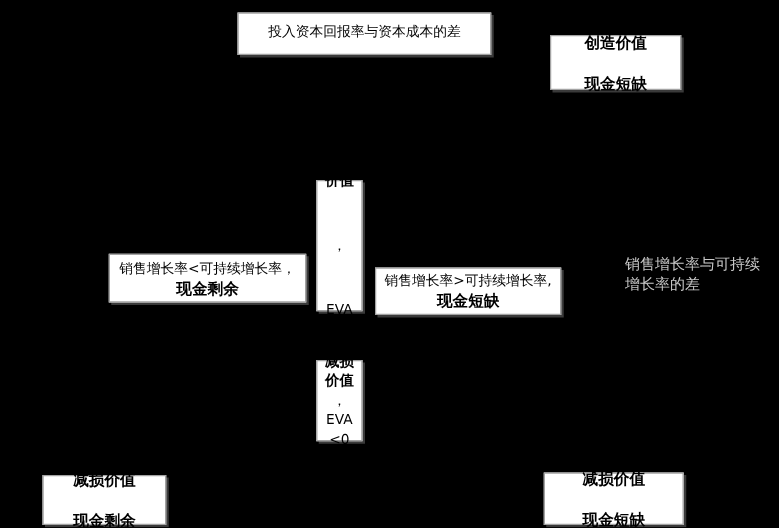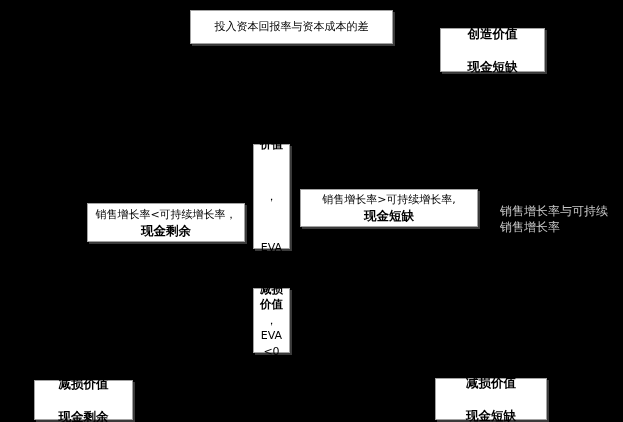--- a/index.html
+++ b/index.html
@@ -18,21 +18,21 @@
   .quad-tr{left:440px;top:28px;width:105px;height:44px;}
   .quad-bl{left:34px;top:380px;width:99px;height:40px;}
   .quad-br{left:435px;top:378px;width:112px;height:42px;}
   .vbox{font-size:11px;line-height:15.5px;}
   .v-top{left:253px;top:144px;width:37px;height:105px;gap:36px;}
   .v-bottom{left:253px;top:288px;width:37px;height:65px;}
   .vbox .cjk{font-weight:bold;font-size:11.5px;}
   .cond{font-size:11px;line-height:16px;}
   .cond .result{font-weight:bold;font-size:12.5px;}
   .cond-left{left:87px;top:203px;width:158px;height:39px;}
-  .cond-right{left:300px;top:189px;width:178px;height:38px;}
+  .cond-right{left:300px;top:214px;width:149px;height:38px;}
   .h-axis-label{
     position:absolute;left:500px;top:203px;width:118px;
     color:#c9c9c9;font-size:12px;line-height:16px;text-align:left;
   }
 </style>
 </head>
 <body>
 
 <div class="stage">
 
@@ -58,21 +58,21 @@
     <div class="result">现金剩余</div>
   </div>
 
   <div class="box cond cond-right">
     <div>销售增长率&gt;可持续增长率,</div>
     <div class="result">现金短缺</div>
   </div>
 
   <div class="h-axis-label">
     <div>销售增长率与可持续</div>
-    <div>销售增长率</div>
+    <div>增长率的差</div>
   </div>
 
   <div class="box vbox v-bottom">
     <div class="cjk">减损</div>
     <div class="cjk">价值</div>
     <div>，</div>
     <div>EVA</div>
     <div>&lt;0</div>
   </div>
 

